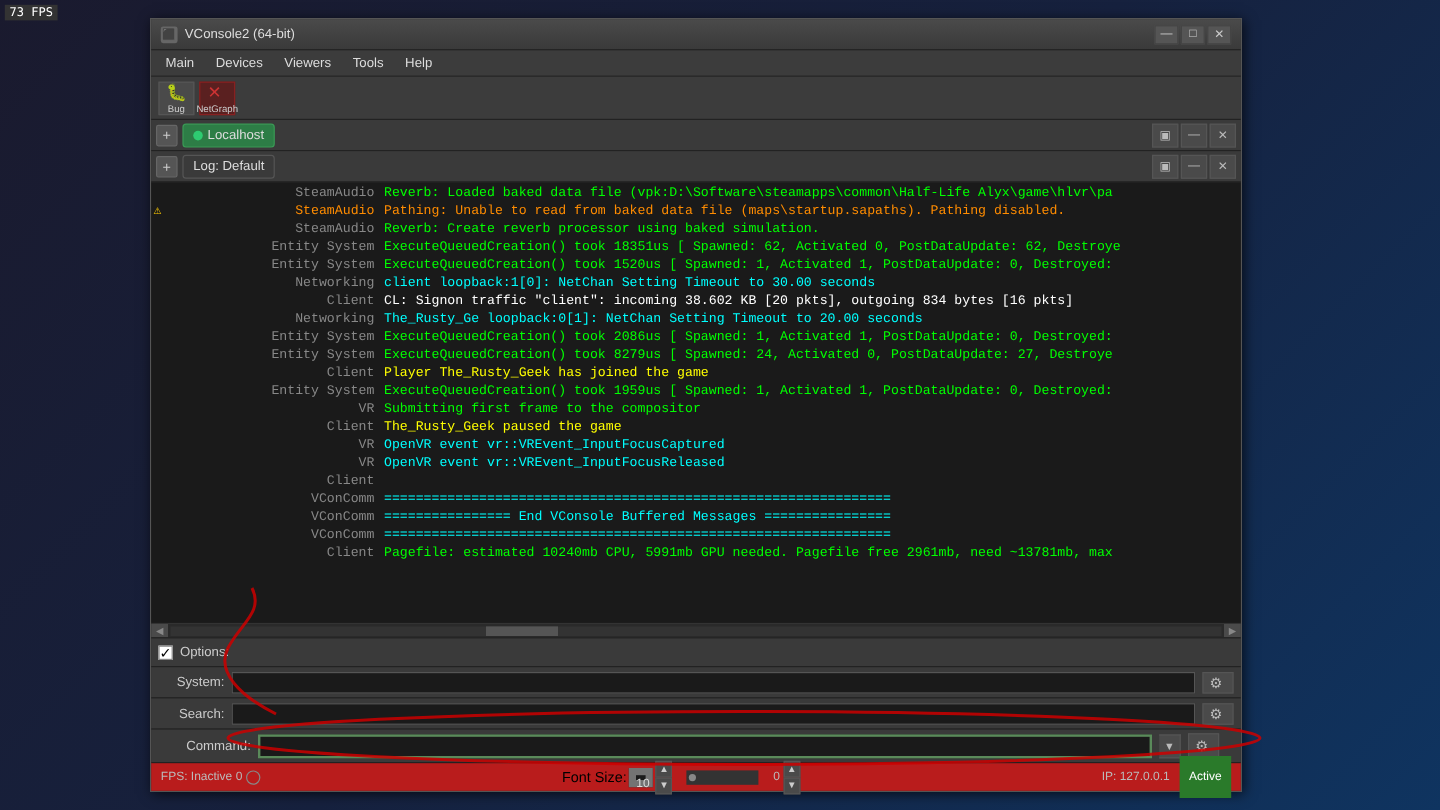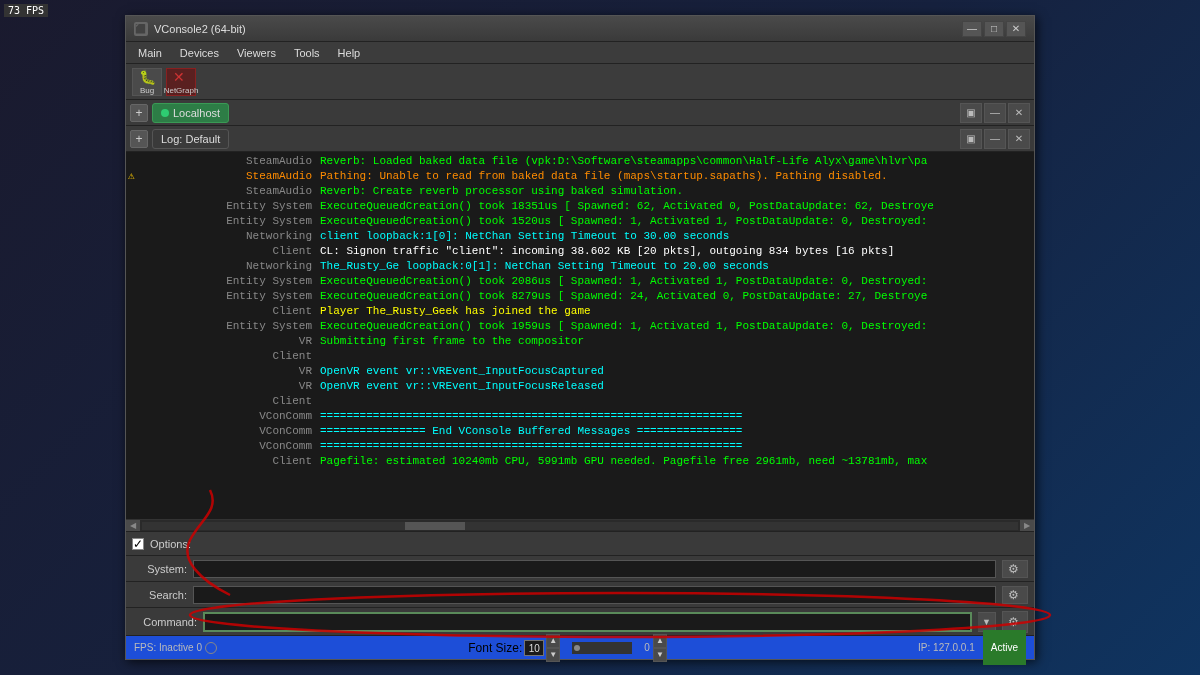--- a/index.html
+++ b/index.html
@@ -345,21 +345,21 @@
       color: #bbb;
       font-size: 12px;
     }
 
     
     .command-bar {
       background: #3a3a3a;
       height: 28px;
       display: flex;
       align-items: center;
-      padding: 0 6px;
+      padding: 0 18px;
       gap: 6px;
       flex-shrink: 0;
       border-top: 1px solid #222;
     }
     .command-label {
       color: #ccc;
       font-size: 11px;
       width: 65px;
       text-align: right;
     }
@@ -384,21 +384,21 @@
     .command-gear-btn {
       width: 26px; height: 22px;
       background: #4a4a4a;
       border: 1px solid #555;
       display: flex; align-items: center; justify-content: center;
       cursor: pointer;
     }
 
     
     .status-bar {
-      background: #1d4ed8;
+      background: #b91c1c;
       height: 24px;
       display: flex;
       align-items: center;
       padding: 0 8px;
       gap: 8px;
       flex-shrink: 0;
       border-top: 1px solid #222;
     }
     .status-item {
       color: #bbb;
@@ -424,21 +424,21 @@
     .font-spinner-btn {
       width: 14px; height: 14px;
       background: #4a4a4a;
       border: 1px solid #555;
       display: flex; align-items: center; justify-content: center;
       font-size: 8px; color: #ccc; cursor: pointer;
     }
     .font-value {
       width: 20px;
       background: #1a1a1a;
-      border: 1px solid #737373;
+      border: 6px solid #737373;
       color: #ddd;
       font-size: 10px;
       text-align: center;
       height: 16px;
       line-height: 16px;
     }
     .status-active {
       background: #2a7a2a;
       color: #fff;
       padding: 12px 8px;
@@ -585,20 +585,21 @@
           <span class="console-msg green">ExecuteQueuedCreation() took 1959us [ Spawned: 1, Activated 1, PostDataUpdate: 0, Destroyed:</span>
         </div>
         <div class="console-row">
           <span class="console-warning-icon"></span>
           <span class="console-source">VR</span>
           <span class="console-msg green">Submitting first frame to the compositor</span>
         </div>
         <div class="console-row">
           <span class="console-warning-icon"></span>
           <span class="console-source">Client</span>
+          <span class="console-msg yellow">The_Rusty_Geek paused the game</span>
         </div>
         <div class="console-row">
           <span class="console-warning-icon"></span>
           <span class="console-source">VR</span>
           <span class="console-msg cyan">OpenVR event vr::VREvent_InputFocusCaptured</span>
         </div>
         <div class="console-row">
           <span class="console-warning-icon"></span>
           <span class="console-source">VR</span>
           <span class="console-msg cyan">OpenVR event vr::VREvent_InputFocusReleased</span>

